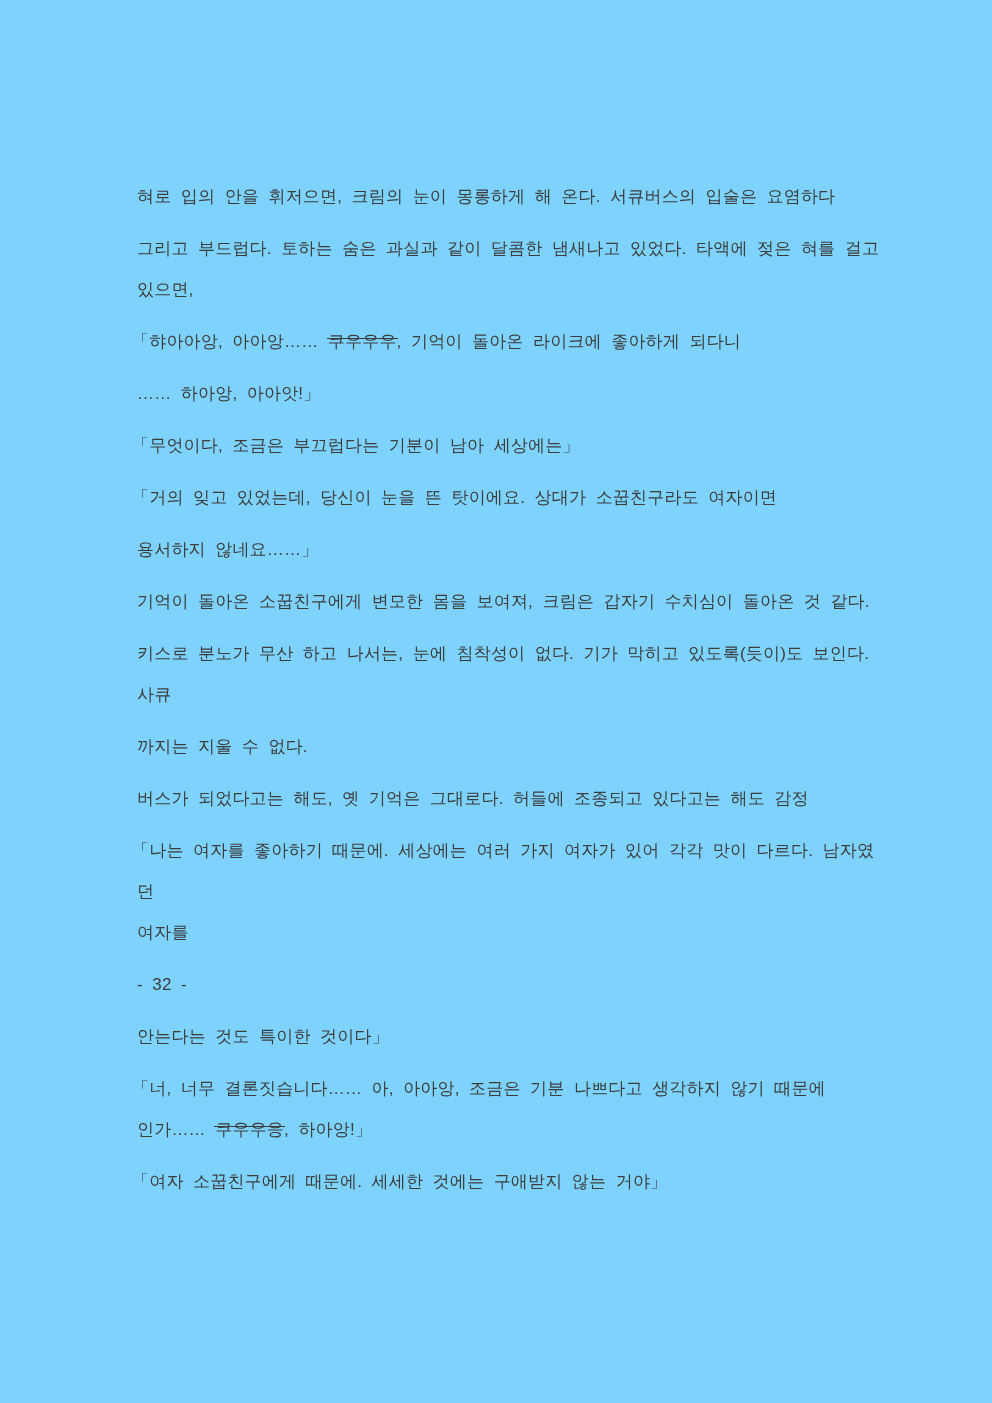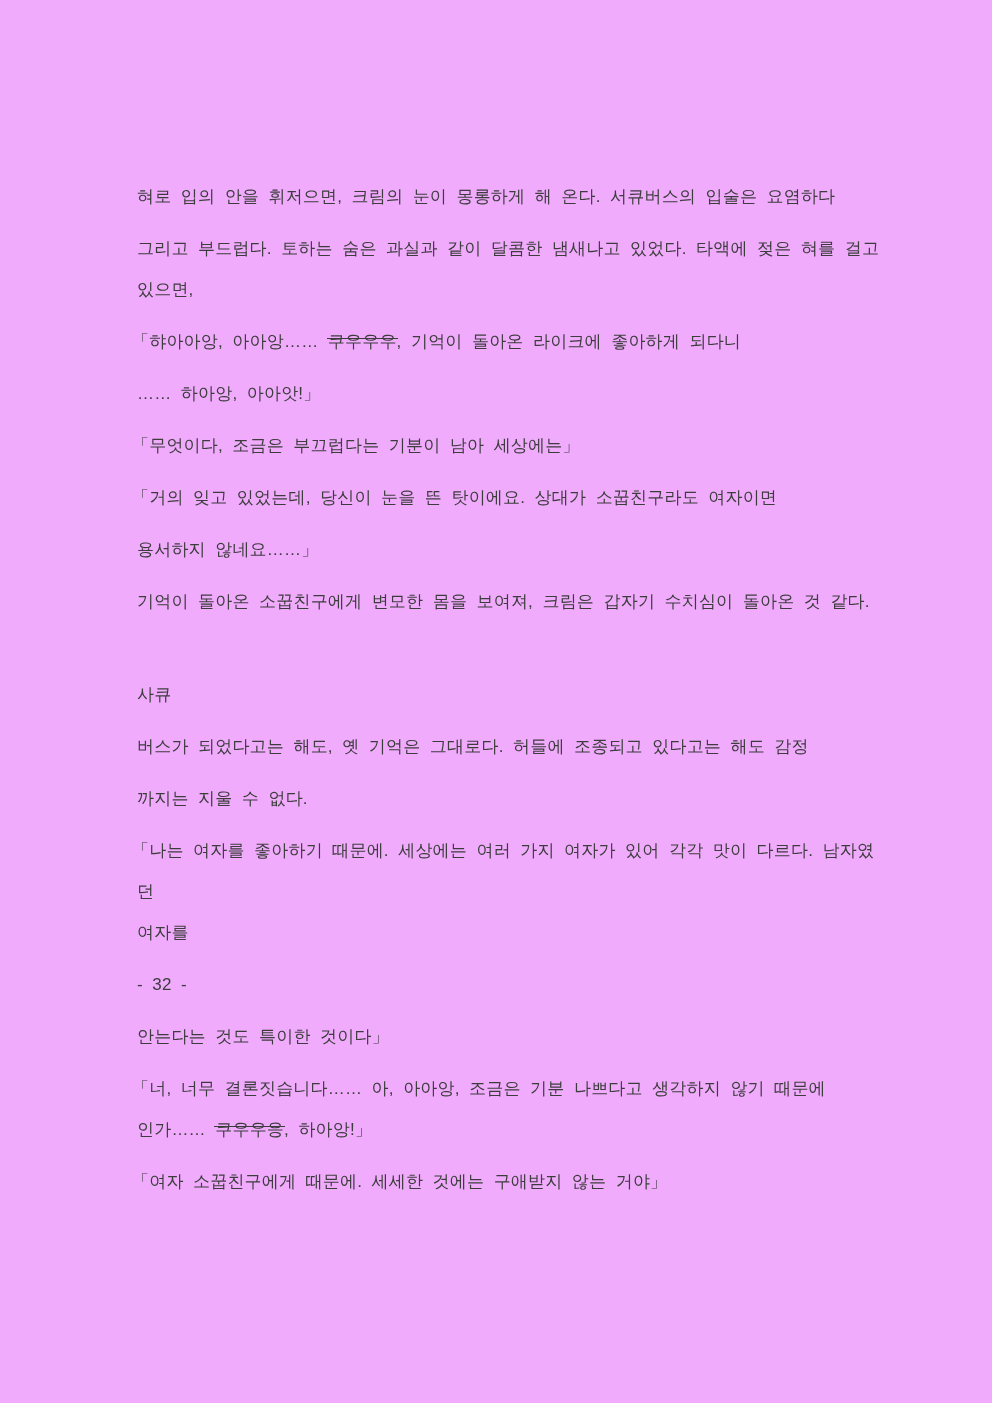--- a/index.html
+++ b/index.html
@@ -45,32 +45,32 @@
     position: absolute;
     left: -1px;
     right: -1px;
     top: 33%;
     border-top: 1.7px solid currentColor;
   }
 </style>
 </head>
 <body>
 
-<div class="page" style="background: #f0abfc;">
+<div class="page" style="background: #7dd3fc;">
   <div class="text-content">
       <p><span>혀로 입의 안을 휘저으면, 크림의 눈이 몽롱하게 해 온다. 서큐버스의 입술은 요염하다</span></p>
       <p><span>그리고 부드럽다. 토하는 숨은 과실과 같이 달콤한 냄새나고 있었다. 타액에 젖은 혀를 걸고</span><br><span>있으면,</span></p>
       <p class="dialogue"><span>「햐아아앙, 아아앙…… </span><span class="strike">쿠우우우</span><span>, 기억이 돌아온 라이크에 좋아하게 되다니</span></p>
       <p><span>…… 하아앙, 아아앗!」</span></p>
       <p class="dialogue"><span>「무엇이다, 조금은 부끄럽다는 기분이 남아 세상에는」</span></p>
       <p class="dialogue"><span>「거의 잊고 있었는데, 당신이 눈을 뜬 탓이에요. 상대가 소꿉친구라도 여자이면</span></p>
       <p><span>용서하지 않네요……」</span></p>
       <p><span>기억이 돌아온 소꿉친구에게 변모한 몸을 보여져, 크림은 갑자기 수치심이 돌아온 것 같다.</span></p>
-      <p><br><span>사큐</span></p>
+      <p><span>키스로 분노가 무산 하고 나서는, 눈에 침착성이 없다. 기가 막히고 있도록(듯이)도 보인다.</span><br><span>사큐</span></p>
+      <p><span>까지는 지울 수 없다.</span></p>
       <p><span>버스가 되었다고는 해도, 옛 기억은 그대로다. 허들에 조종되고 있다고는 해도 감정</span></p>
-      <p><span>까지는 지울 수 없다.</span></p>
       <p class="dialogue"><span>「나는 여자를 좋아하기 때문에. 세상에는 여러 가지 여자가 있어 각각 맛이 다르다. 남자였던</span><br><span>여자를</span></p>
       <p><span>- 32 -</span></p>
       <p><span>안는다는 것도 특이한 것이다」</span></p>
       <p class="dialogue"><span>「너, 너무 결론짓습니다…… 아, 아아앙, 조금은 기분 나쁘다고 생각하지 않기 때문에</span><br><span>인가…… </span><span class="strike">쿠우우응</span><span>, 하아앙!」</span></p>
       <p class="dialogue"><span>「여자 소꿉친구에게 때문에. 세세한 것에는 구애받지 않는 거야」</span></p>
     </div>
 </div>
 
 </body></html>

